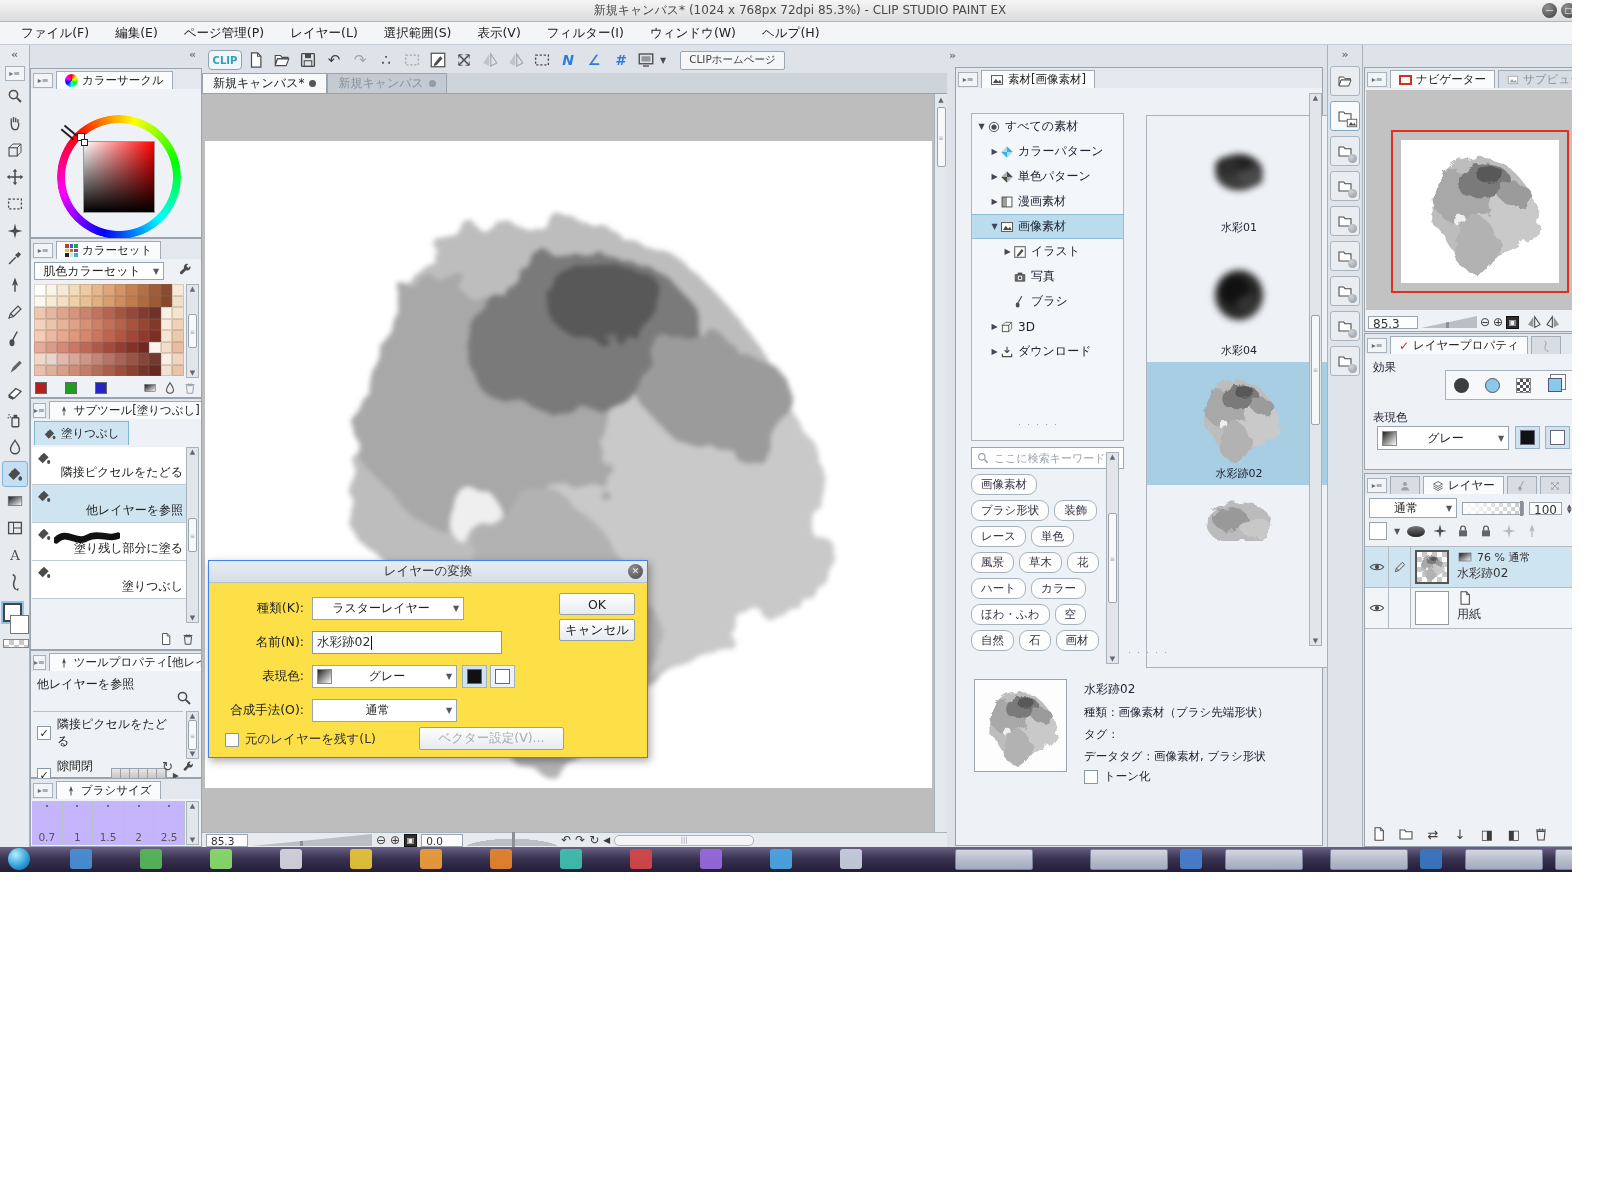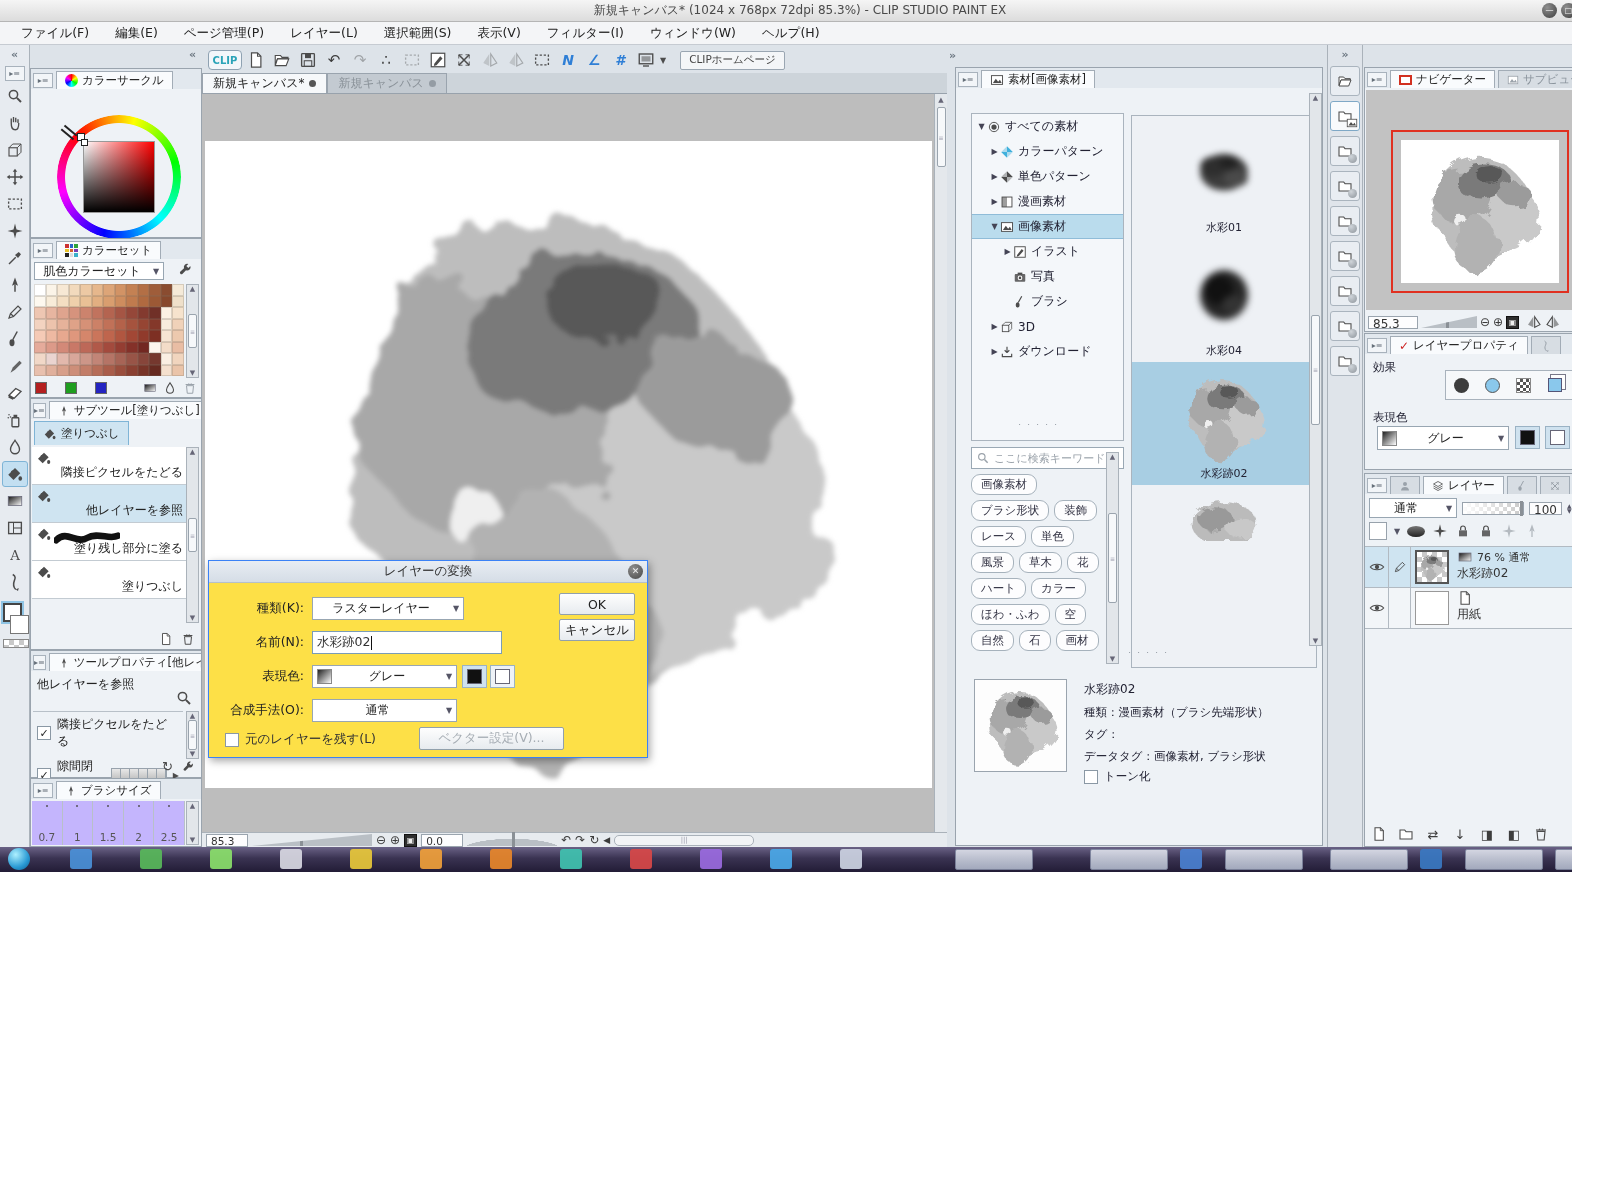--- a/index.html
+++ b/index.html
@@ -102,21 +102,21 @@
 .caret{width:1px;height:14px;background:#111;margin-left:1px}
 
 .mat{position:absolute;left:947px;top:0;width:380px;height:802px}
 .mat-tree-pane{position:absolute;left:15px;top:45px;width:153px;height:328px;background:#f4f7fa;border:1px solid #aab4be;overflow:hidden}
 .trow{height:25px;display:flex;align-items:center;font-size:12px;color:#223;white-space:nowrap}
 .trow.sel{background:#badced;border-top:1px solid #8fbcd8;border-bottom:1px solid #8fbcd8}
 .tarrow{width:11px;font-size:8px;color:#445;text-align:center;flex:none}
 .searchbox{position:absolute;left:15px;top:379px;width:153px;height:22px;background:#fff;border:1px solid #9aa8b4;display:flex;align-items:center;gap:4px;padding:0 4px;font-size:11px;color:#9aa2aa;white-space:nowrap;overflow:hidden}
 .tagwrap{position:absolute;left:15px;top:406px;width:141px;height:190px;display:flex;flex-wrap:wrap;gap:5px 5px;align-content:flex-start;overflow:hidden}
 .tagpill{border:1px solid #a6b2bc;border-radius:9px;background:#fdfdfe;padding:2px 9px;font-size:11.5px;color:#334;white-space:nowrap}
-.thumbpane{position:absolute;left:175px;top:47px;width:186px;height:553px;background:#eef1f5;border:1px solid #aab4be;overflow:hidden}
+.thumbpane{position:absolute;left:190px;top:47px;width:186px;height:553px;background:#eef1f5;border:1px solid #aab4be;overflow:hidden}
 .mi{height:123px;display:flex;flex-direction:column;align-items:center;justify-content:flex-end;padding-bottom:4px}
 .mi.sel{background:#a8cee3}
 .mi .mname{font-size:11px;color:#223;height:15px}
 .dots{position:absolute;font-size:7px;color:#8a939c;letter-spacing:2px}
 .detail{position:absolute;left:15px;top:603px;width:346px;height:172px;font-size:11.5px;color:#223}
 .dthumb{position:absolute;left:3px;top:8px;width:93px;height:93px;background:#fdfdfd;border:1px solid #9aa4ae;display:flex;align-items:center;justify-content:center}
 .dline{position:absolute;left:113px;white-space:nowrap}
 .matbottom{position:absolute;left:15px;top:777px;width:350px;height:23px;display:flex;align-items:center;gap:3px}
 .mbi{width:20px;height:20px;display:flex;align-items:center;justify-content:center;font-size:13px;color:#3d3d3d;border-radius:2px}
 .mbi.sel{background:#c3dff1;border:1px solid #7fb4d6}
@@ -1132,21 +1132,21 @@
 
         <div class="dots" style="left:170px;top:580px">・・・・・</div>
 
         <div class="detail">
           <div class="dthumb">
             <svg style="width:86px;height:86px" viewBox="0 0 200 200">
                 <use href="#b-main" filter="url(#wcf)"></use>
               </svg>
           </div>
           <div class="dline" style="top:10px;font-size:12px">水彩跡02</div>
-          <div class="dline" style="top:34px">種類：漫画素材（ブラシ先端形状）</div>
+          <div class="dline" style="top:34px">種類：画像素材（ブラシ先端形状）</div>
           <div class="dline" style="top:56px">タグ：</div>
           <div class="dline" style="top:78px">データタグ：画像素材, ブラシ形状</div>
           <div class="dline" style="top:98px;display:flex;align-items:center;gap:6px">
             <span class="chk"></span>
             <span>トーン化</span>
           </div>
         </div>
 
         <div class="matbottom" id="mat-bottom">
             <div class="mbi"></div>

